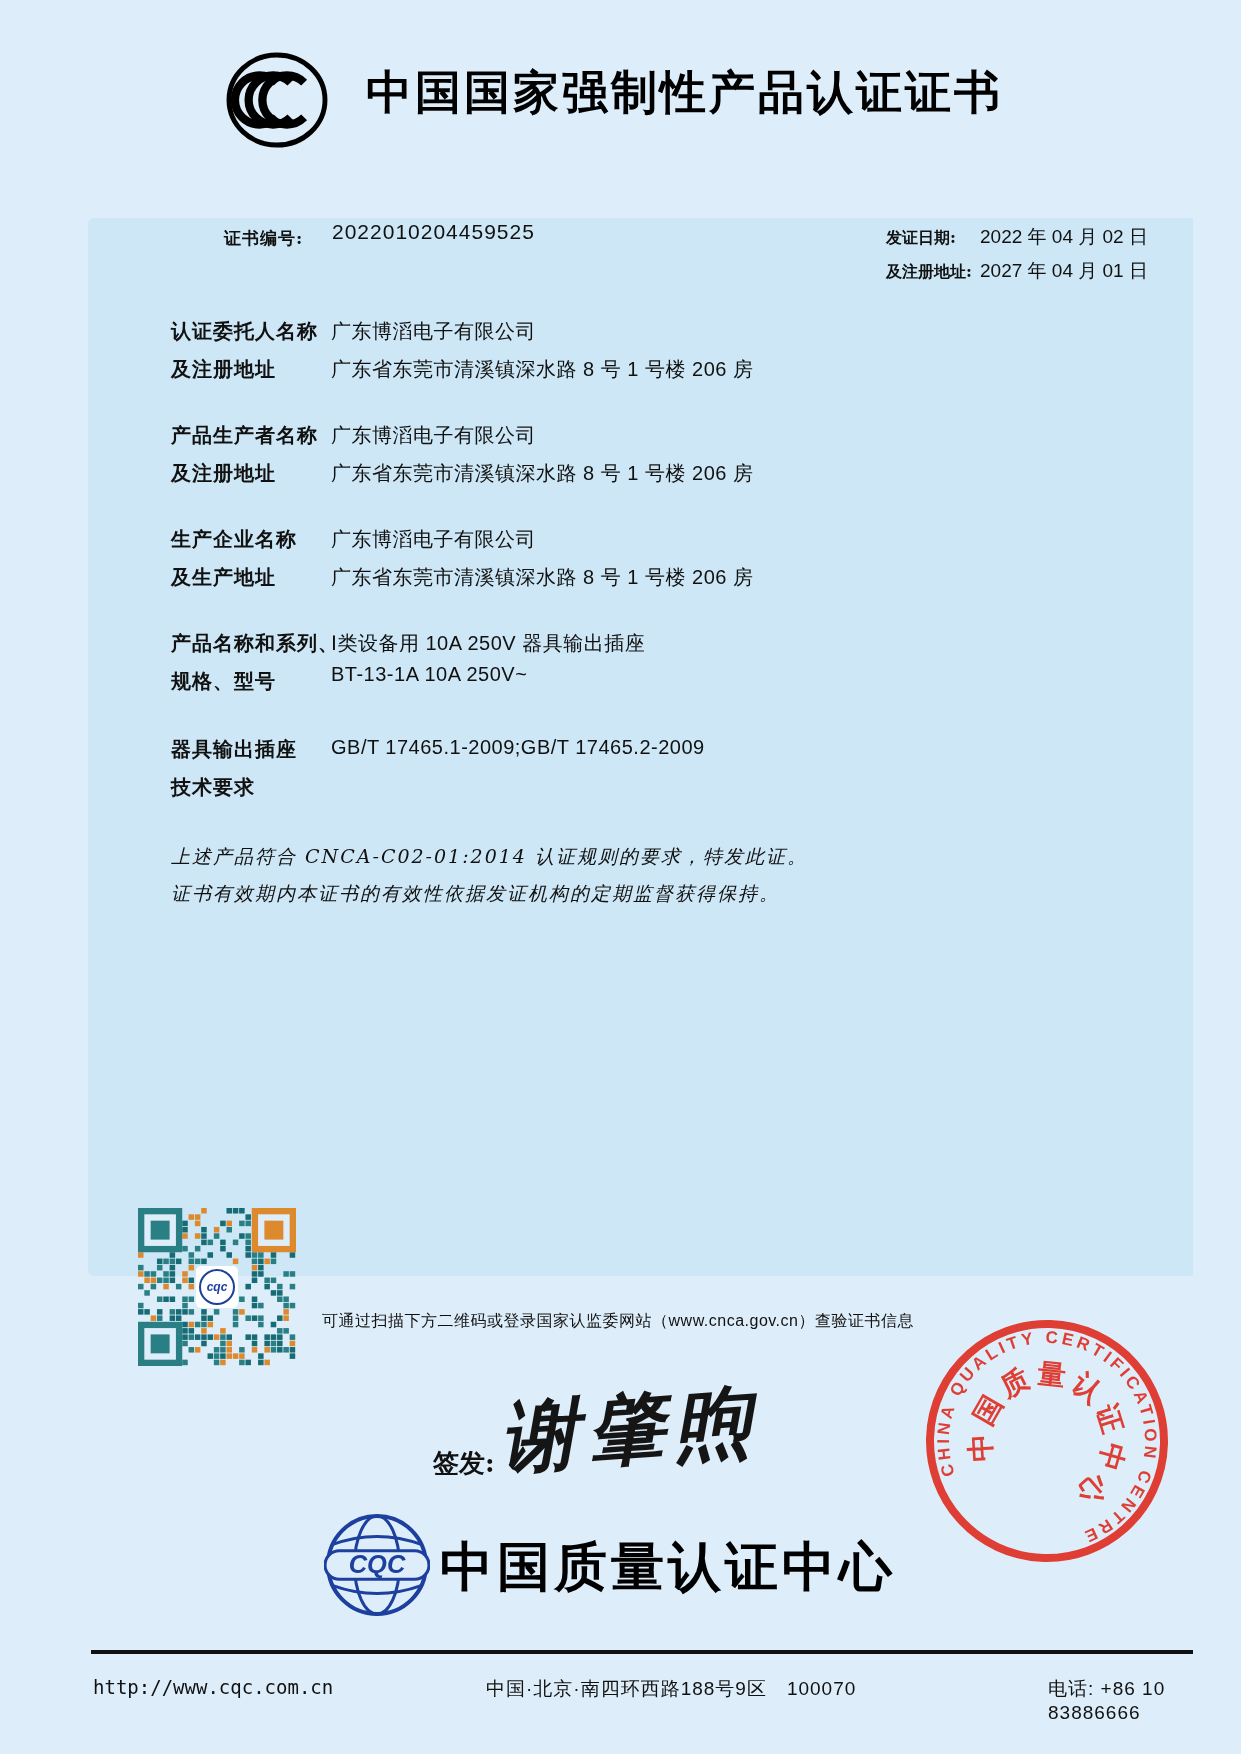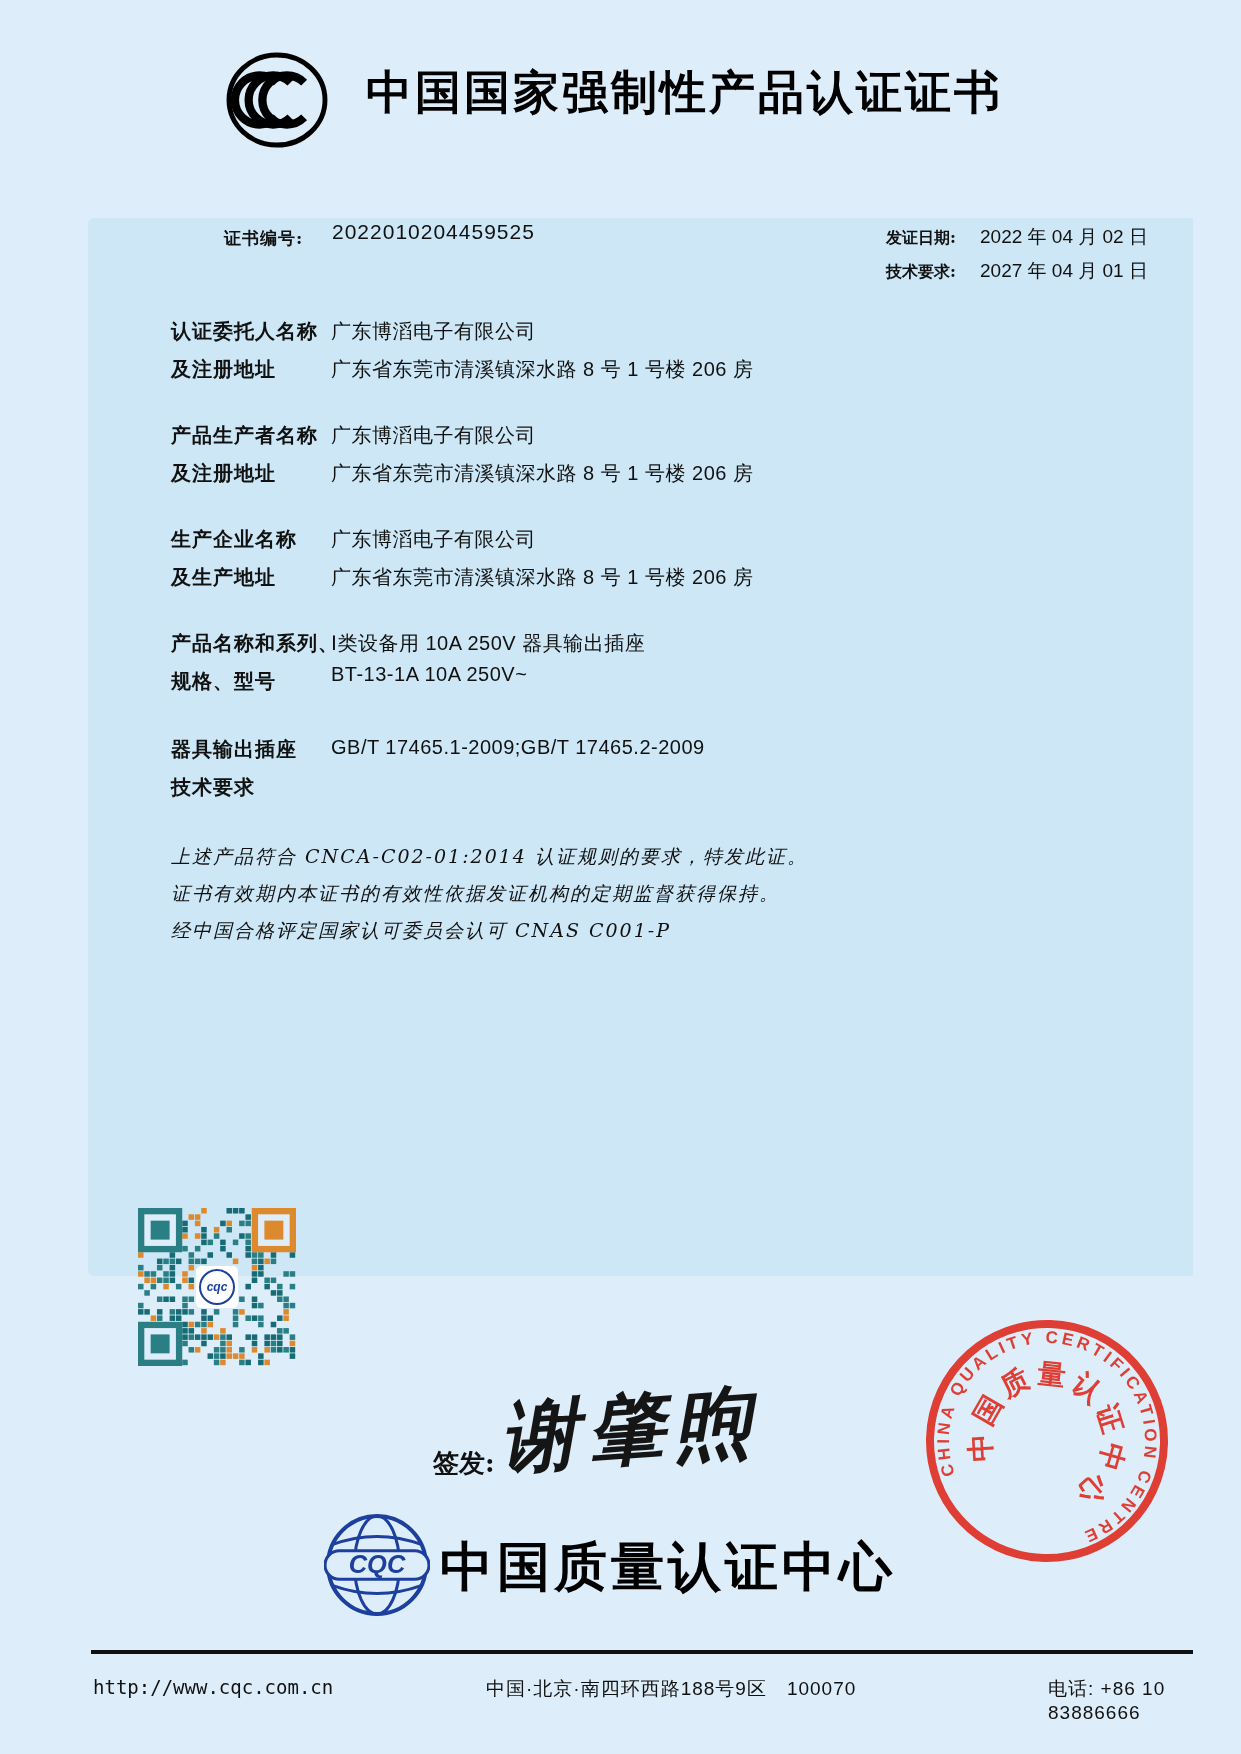--- a/index.html
+++ b/index.html
@@ -77,21 +77,21 @@
       <path d="M65.7,31.3 A25,25 0 1 0 65.7,66.7" fill="none" stroke="#000" stroke-width="8.5"></path>
       <path d="M79.7,31.3 A25,25 0 1 0 79.7,66.7" fill="none" stroke="#000" stroke-width="8.5"></path>
     </svg>
   </div>
   <div class="page-title">中国国家强制性产品认证证书</div>
 
   <div class="cert-label kai">证书编号:</div>
   <div class="cert-value">2022010204459525</div>
   <div class="date-label1 kai">发证日期:</div>
   <div class="date-value1">2022 年 04 月 02 日</div>
-  <div class="date-label2 kai">技术要求:</div>
+  <div class="date-label2 kai">及注册地址:</div>
   <div class="date-value2">2027 年 04 月 01 日</div>
 
   <div class="flabel" style="top:318px">认证委托人名称</div>
   <div class="fvalue" style="top:318px">广东博滔电子有限公司</div>
   <div class="flabel" style="top:356px">及注册地址</div>
   <div class="fvalue" style="top:356px">广东省东莞市清溪镇深水路 8 号 1 号楼 206 房</div>
 
   <div class="flabel" style="top:422px">产品生产者名称</div>
   <div class="fvalue" style="top:422px">广东博滔电子有限公司</div>
   <div class="flabel" style="top:460px">及注册地址</div>
@@ -107,23 +107,23 @@
   <div class="flabel" style="top:668px">规格、型号</div>
   <div class="fvalue" style="top:663px">BT-13-1A 10A 250V~</div>
 
   <div class="flabel" style="top:736px">器具输出插座</div>
   <div class="fvalue" style="top:736px">GB/T 17465.1-2009;GB/T 17465.2-2009</div>
   <div class="flabel" style="top:774px">技术要求</div>
 
   <div class="statements kai">
     <div>上述产品符合 CNCA-C02-01:2014 认证规则的要求，特发此证。</div>
     <div>证书有效期内本证书的有效性依据发证机构的定期监督获得保持。</div>
-    <div>经中国合格评定国家认可委员会认可 CNAS C001-P</div>
-  </div>
-
+  </div>
+
+  <div class="qr-note">可通过扫描下方二维码或登录国家认监委网站（www.cnca.gov.cn）查验证书信息</div>
 
   <div class="qr"><svg width="158" height="158" viewBox="0 0 158 158">
         <rect x="63.2" y="0" width="5.5200000000000005" height="5.5200000000000005" fill="#dd8a2f"></rect>
         <rect x="88.48" y="0" width="5.5200000000000005" height="5.5200000000000005" fill="#176b75"></rect>
         <rect x="94.80000000000001" y="0" width="5.5200000000000005" height="5.5200000000000005" fill="#176b75"></rect>
         <rect x="101.12" y="0" width="5.5200000000000005" height="5.5200000000000005" fill="#176b75"></rect>
         <rect x="50.56" y="6.32" width="5.5200000000000005" height="5.5200000000000005" fill="#dd8a2f"></rect>
         <rect x="56.88" y="6.32" width="5.5200000000000005" height="5.5200000000000005" fill="#dd8a2f"></rect>
         <rect x="107.44" y="6.32" width="5.5200000000000005" height="5.5200000000000005" fill="#176b75"></rect>
         <rect x="44.24" y="12.64" width="5.5200000000000005" height="5.5200000000000005" fill="#176b75"></rect>

